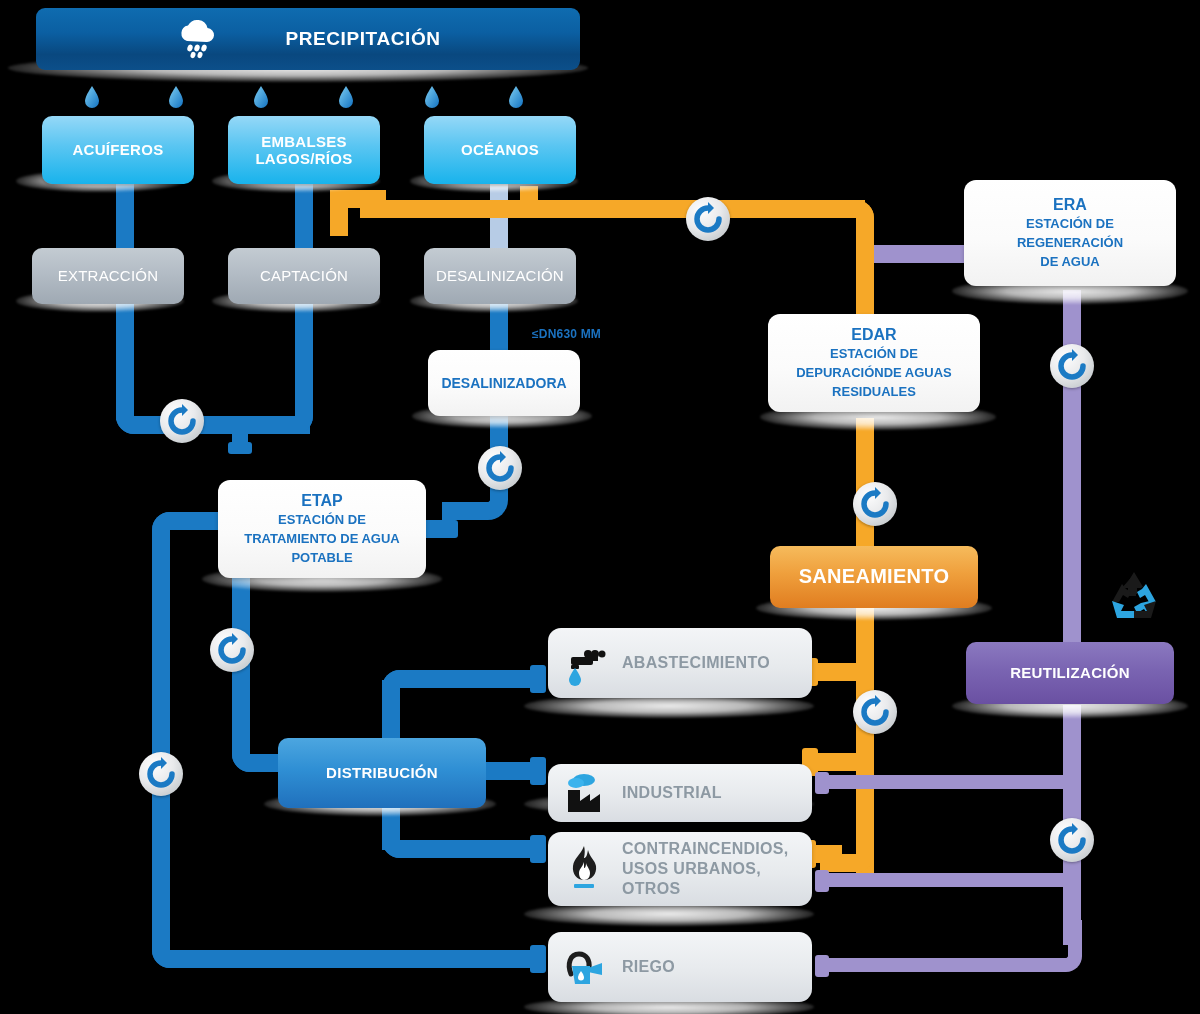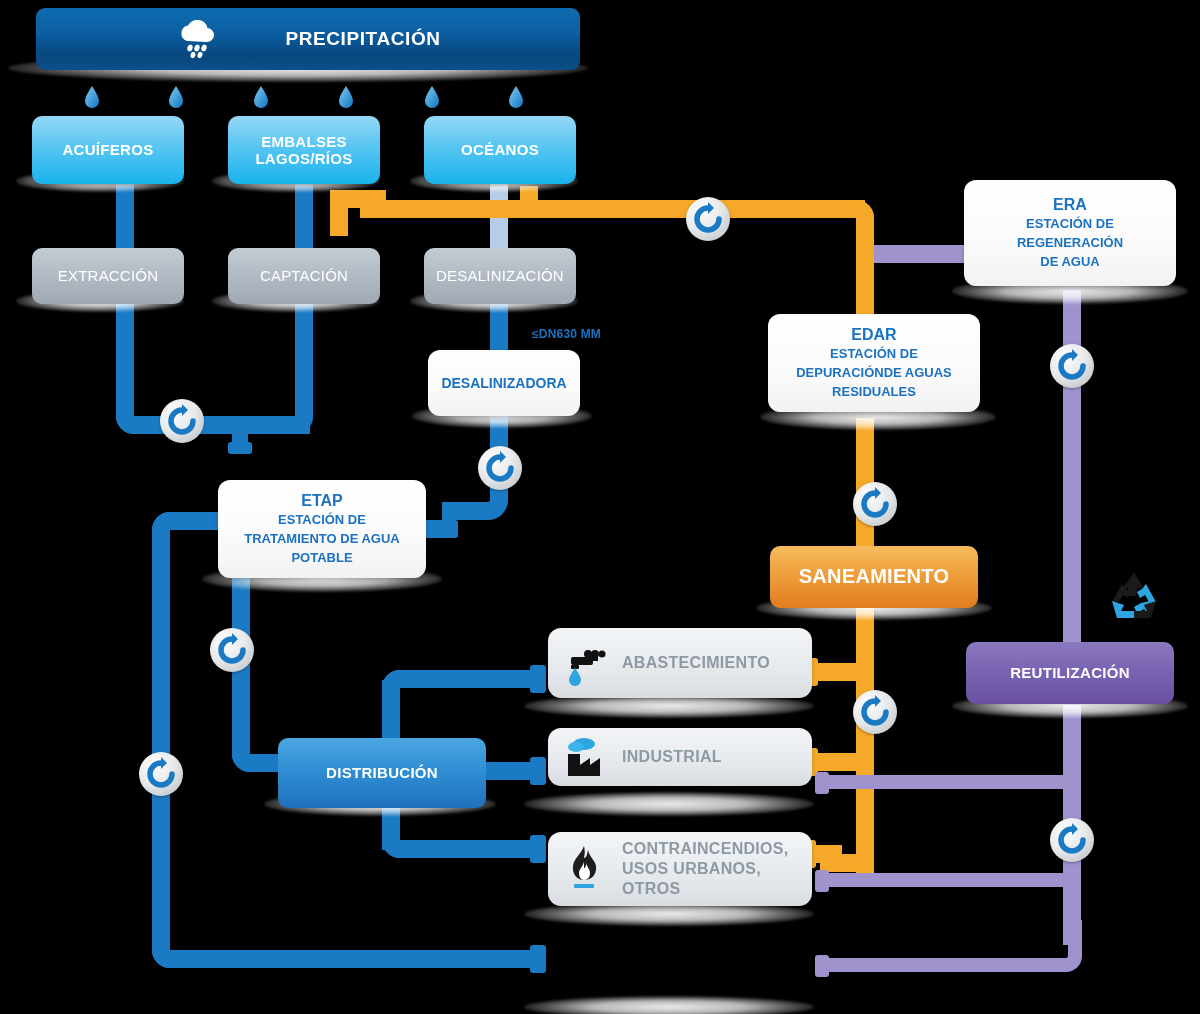--- a/index.html
+++ b/index.html
@@ -211,21 +211,21 @@
       </svg></div>
   <div style="position:absolute;left:424px;top:85px;z-index:25;">
     <svg width="16" height="24" viewBox="0 0 16 24">
         <path d="M8 1 C8 1 15 11 15 16 A7 7 0 0 1 1 16 C1 11 8 1 8 1z" fill="url(#dg)"></path>
       </svg></div>
   <div style="position:absolute;left:508px;top:85px;z-index:25;">
     <svg width="16" height="24" viewBox="0 0 16 24">
         <path d="M8 1 C8 1 15 11 15 16 A7 7 0 0 1 1 16 C1 11 8 1 8 1z" fill="url(#dg)"></path>
       </svg></div>
 
-  <div class="node src" style="left:32px;top:116px;width:152px;height:68px;">
+  <div class="node src" style="left:42px;top:116px;width:152px;height:68px;">
     <span class="lbl">ACUÍFEROS</span>
   </div>
   <div class="node src" style="left:228px;top:116px;width:152px;height:68px;">
     <span class="lbl">
       <span>EMBALSES</span><br><span>LAGOS/RÍOS</span>
     </span>
   </div>
   <div class="node src" style="left:424px;top:116px;width:152px;height:68px;">
     <span class="lbl">OCÉANOS</span>
   </div>
@@ -305,21 +305,21 @@
         <circle cx="26" cy="14" r="4" fill="#111"></circle>
           <circle cx="33" cy="14" r="4" fill="#111"></circle>
           <circle cx="40" cy="14" r="3.5" fill="#111"></circle>
         <rect x="24" y="14" width="12" height="7" fill="#111"></rect>
         <path d="M13 28 C13 28 19 36 19 40 A6 6 0 0 1 7 40 C7 36 13 28 13 28z" fill="#2da5e0"></path>
       </svg>
     </span>
     <span class="lbl">ABASTECIMIENTO</span>
   </div>
 
-  <div class="node use" style="left:548px;top:728px;width:264px;height:58px;">
+  <div class="node use" style="left:548px;top:764px;width:264px;height:58px;">
     <span style="flex:0 0 auto;width:46px;height:46px;position:relative;">
       <svg width="46" height="46" viewBox="0 0 46 46">
         <ellipse cx="22" cy="10" rx="11" ry="6" fill="#2da5e0"></ellipse>
         <ellipse cx="14" cy="13" rx="8" ry="5" fill="#3bb3ed"></ellipse>
         <path d="M6 20 L6 42 L38 42 L38 24 L28 31 L28 24 L18 31 L18 20 Z" fill="#111"></path>
       </svg>
     </span>
     <span class="lbl">INDUSTRIAL</span>
   </div>
 
@@ -329,20 +329,31 @@
         <path d="M22 2 C18 12 12 14 11 22 C10 30 15 36 22 36 C30 36 35 30 34 22 C33 16 28 14 26 6 C25 12 24 14 22 14 C23 9 23 6 22 2z" fill="#1d1d1d"></path>
         <path d="M22 18 C20 24 17 25 17 29 C17 33 19 36 22 36 C26 36 28 33 28 29 C28 25 25 23 24 19 C24 23 23 24 22 24 Z" fill="#fff"></path>
         <rect x="12" y="40" width="20" height="4" rx="1" fill="#2da5e0"></rect>
       </svg>
     </span>
     <span class="lbl" style="line-height:1.25;">
       <span>CONTRAINCENDIOS,</span><br><span>USOS URBANOS,</span><br><span>OTROS</span>
     </span>
   </div>
 
+  <div class="node use" style="left:548px;top:932px;width:264px;height:70px;">
+    <span style="flex:0 0 auto;width:46px;height:46px;position:relative;">
+      <svg width="46" height="46" viewBox="0 0 46 46">
+        <path d="M9 30 C5 20 8 10 17 10 C25 10 28 17 27 24" stroke="#1d1d1d" stroke-width="5" fill="none" stroke-linecap="round"></path>
+        <path d="M10 22 L28 22 L28 40 L13 40 Z" fill="#2da5e0"></path>
+        <path d="M26 24 L40 19 L40 31 L26 28 Z" fill="#2da5e0"></path>
+        <path d="M19 27 C19 27 22 31 22 33.5 A3 3 0 0 1 16 33.5 C16 31 19 27 19 27z" fill="#fff"></path>
+      </svg>
+    </span>
+    <span class="lbl">RIEGO</span>
+  </div>
 
   <div class="conn" style="left:160px;top:399px;">
     <div class="ring"></div>
     <svg viewBox="0 0 44 44">
         <path d="M22 11 A11 11 0 1 0 33 22" stroke="#1b7ac4" stroke-width="5.5" fill="none" stroke-linecap="round"></path>
         <path d="M22 5 L22 17 L28 11 Z" fill="#1b7ac4"></path>
       </svg>
   </div>
   <div class="conn" style="left:478px;top:446px;">
     <div class="ring"></div>

